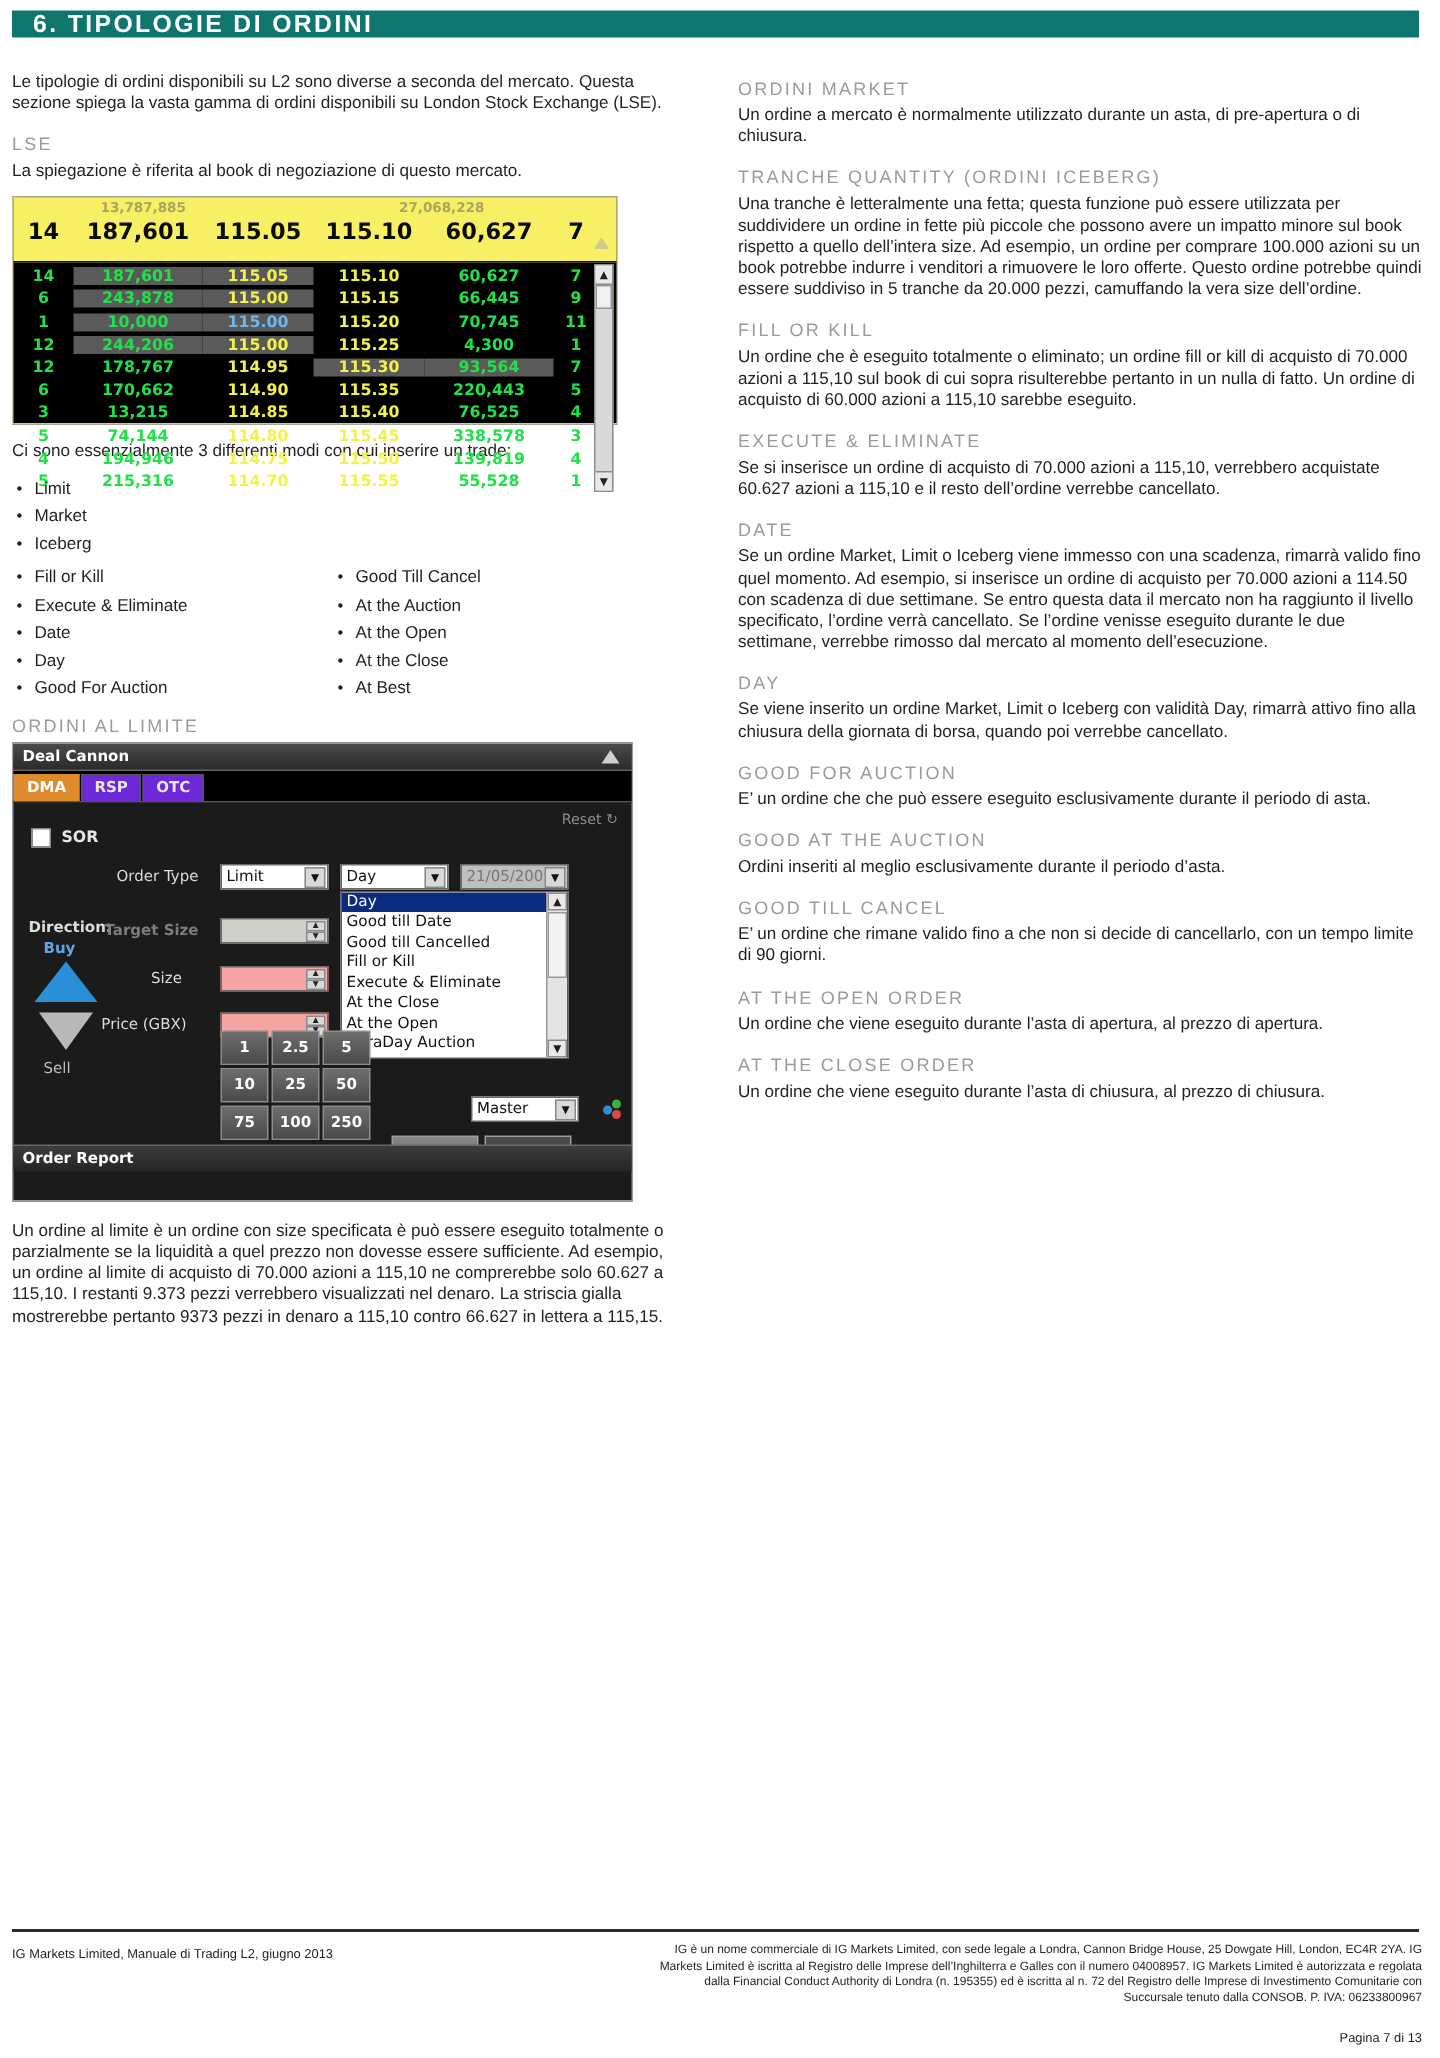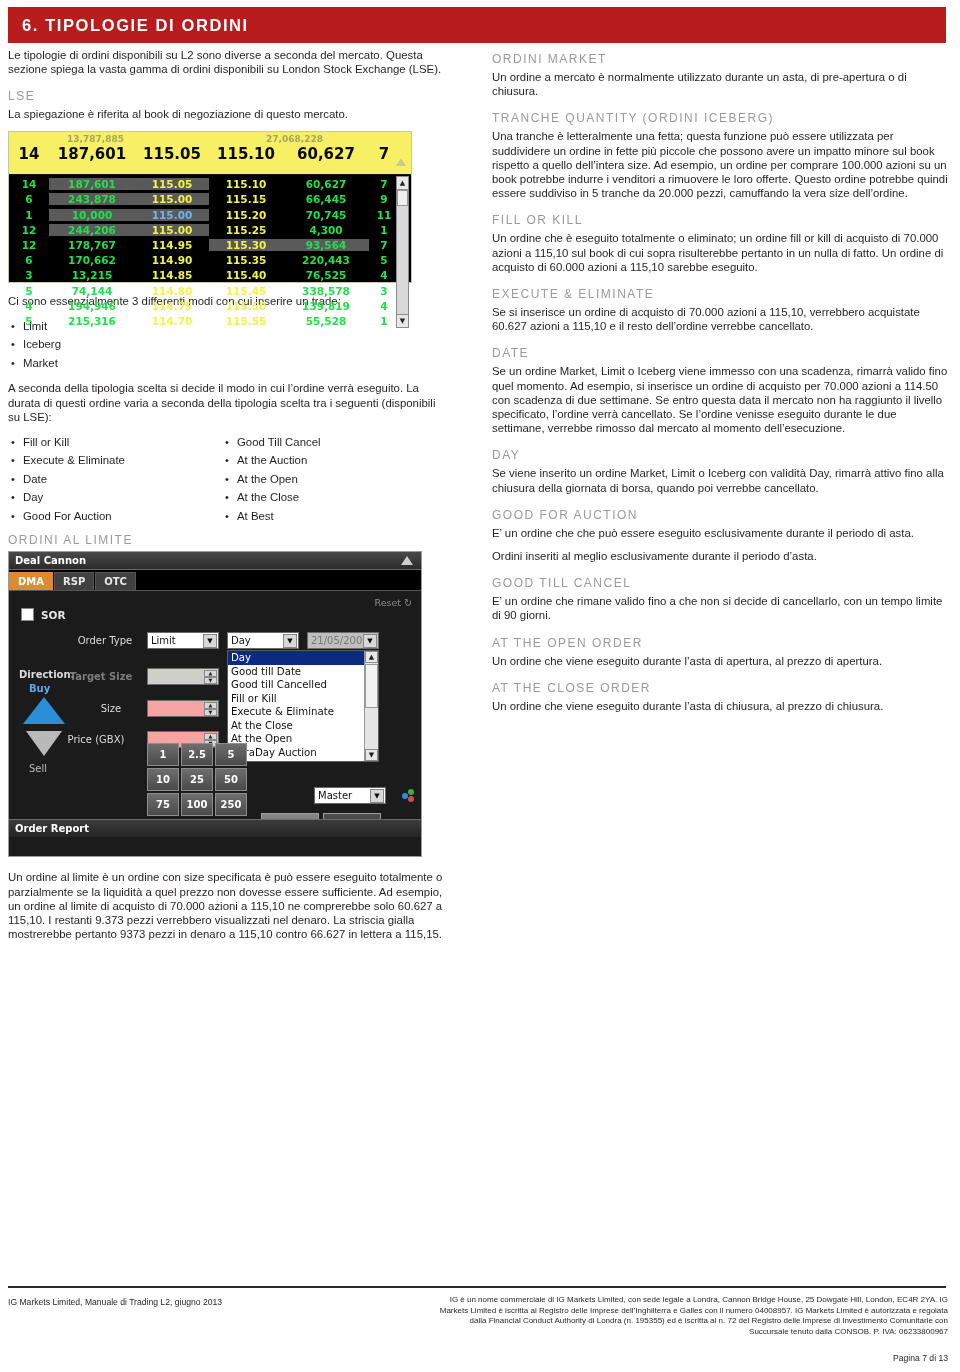--- a/index.html
+++ b/index.html
@@ -20,22 +20,22 @@
     width: 960px;
     height: 1372px;
   }
 
   
   .banner {
     position: absolute;
     left: 8px;
     top: 7px;
     width: 938px;
-    height: 36px;
-    background: #b91c1c;
+    height: 18px;
+    background: #0f766e;
     display: flex;
     align-items: center;
   }
   .banner-title {
     color: #ffffff;
     font-size: 16.5px;
     font-weight: bold;
     letter-spacing: 1.6px;
     padding-left: 14px;
     white-space: nowrap;
@@ -240,21 +240,21 @@
   }
   .dt-tab {
     height: 17px;
     line-height: 17px;
     padding: 0 8px;
     color: #e8e8e8;
     font-size: 10px;
     font-weight: bold;
     border: 1px solid #555;
     border-bottom: none;
-    background: #404040;
+    background: #6d28d9;
     margin-right: 1px;
   }
   .dt-tab.active { background: #e08a2e; color: #fff; border-color: #e08a2e; }
 
   .dt-body { position: relative; height: 246px; }
   .dt-reset {
     position: absolute; right: 9px; top: 6px;
     color: #8d8d8d; font-size: 9.5px;
   }
   .dt-sor {
@@ -498,25 +498,24 @@
         <div class="arr">▲</div>
         <div class="thumb"></div>
         <div class="arr bot">▼</div>
       </div>
     </div>
 
     <p class="body" style="margin-top:11px">Ci sono essenzialmente 3 differenti modi con cui inserire un trade:</p>
 
     <ul class="bul" id="modes-list">
         <li>Limit</li>
+        <li>Market</li>
         <li>Iceberg</li>
-        <li>Market</li>
       </ul>
 
-    <p class="body" style="margin-top:9px">A seconda della tipologia scelta si decide il modo in cui l’ordine verrà eseguito. La durata di questi ordine varia a seconda della tipologia scelta tra i seguenti (disponibili su LSE):</p>
 
     <div class="two-col-lists">
       <ul class="bul" id="dur1">
           <li>Fill or Kill</li>
           <li>Execute &amp; Eliminate</li>
           <li>Date</li>
           <li>Day</li>
           <li>Good For Auction</li>
         </ul>
       <ul class="bul" id="dur2">
@@ -658,20 +657,21 @@
       <h3 class="sec">FILL OR KILL</h3>
       <p class="body">Un ordine che è eseguito totalmente o eliminato; un ordine fill or kill di acquisto di 70.000 azioni a 115,10 sul book di cui sopra risulterebbe pertanto in un nulla di fatto. Un ordine di acquisto di 60.000 azioni a 115,10 sarebbe eseguito.</p>
       <h3 class="sec">EXECUTE &amp; ELIMINATE</h3>
       <p class="body">Se si inserisce un ordine di acquisto di 70.000 azioni a 115,10, verrebbero acquistate 60.627 azioni a 115,10 e il resto dell’ordine verrebbe cancellato.</p>
       <h3 class="sec">DATE</h3>
       <p class="body">Se un ordine Market, Limit o Iceberg viene immesso con una scadenza, rimarrà valido fino quel momento. Ad esempio, si inserisce un ordine di acquisto per 70.000 azioni a 114.50 con scadenza di due settimane. Se entro questa data il mercato non ha raggiunto il livello specificato, l’ordine verrà cancellato. Se l’ordine venisse eseguito durante le due settimane, verrebbe rimosso dal mercato al momento dell’esecuzione.</p>
       <h3 class="sec">DAY</h3>
       <p class="body">Se viene inserito un ordine Market, Limit o Iceberg con validità Day, rimarrà attivo fino alla chiusura della giornata di borsa, quando poi verrebbe cancellato.</p>
       <h3 class="sec">GOOD FOR AUCTION</h3>
       <p class="body">E’ un ordine che che può essere eseguito esclusivamente durante il periodo di asta.</p>
+      <h3 class="sec">GOOD AT THE AUCTION</h3>
       <p class="body">Ordini inseriti al meglio esclusivamente durante il periodo d’asta.</p>
       <h3 class="sec">GOOD TILL CANCEL</h3>
       <p class="body">E’ un ordine che rimane valido fino a che non si decide di cancellarlo, con un tempo limite di 90 giorni.</p>
       <h3 class="sec">AT THE OPEN ORDER</h3>
       <p class="body">Un ordine che viene eseguito durante l’asta di apertura, al prezzo di apertura.</p>
       <h3 class="sec">AT THE CLOSE ORDER</h3>
       <p class="body">Un ordine che viene eseguito durante l’asta di chiusura, al prezzo di chiusura.</p>
     </div>
 
   <div class="footer-rule"></div>

